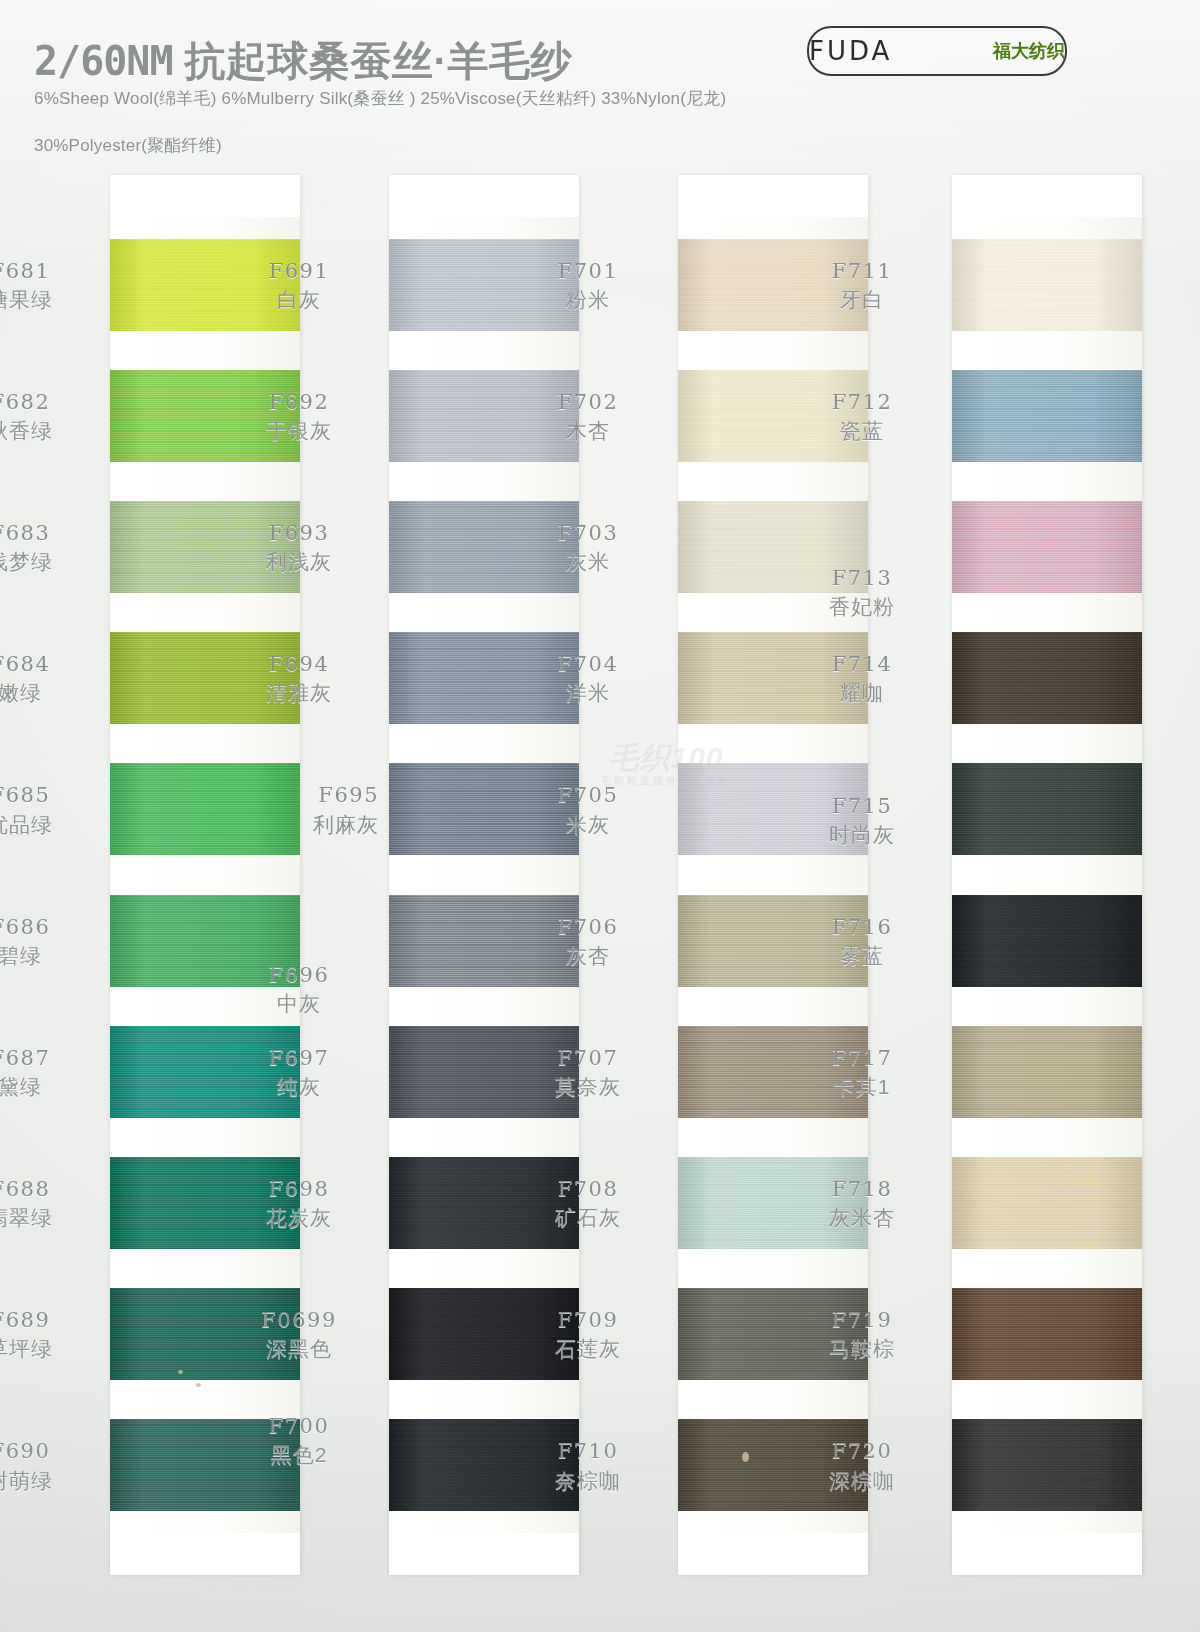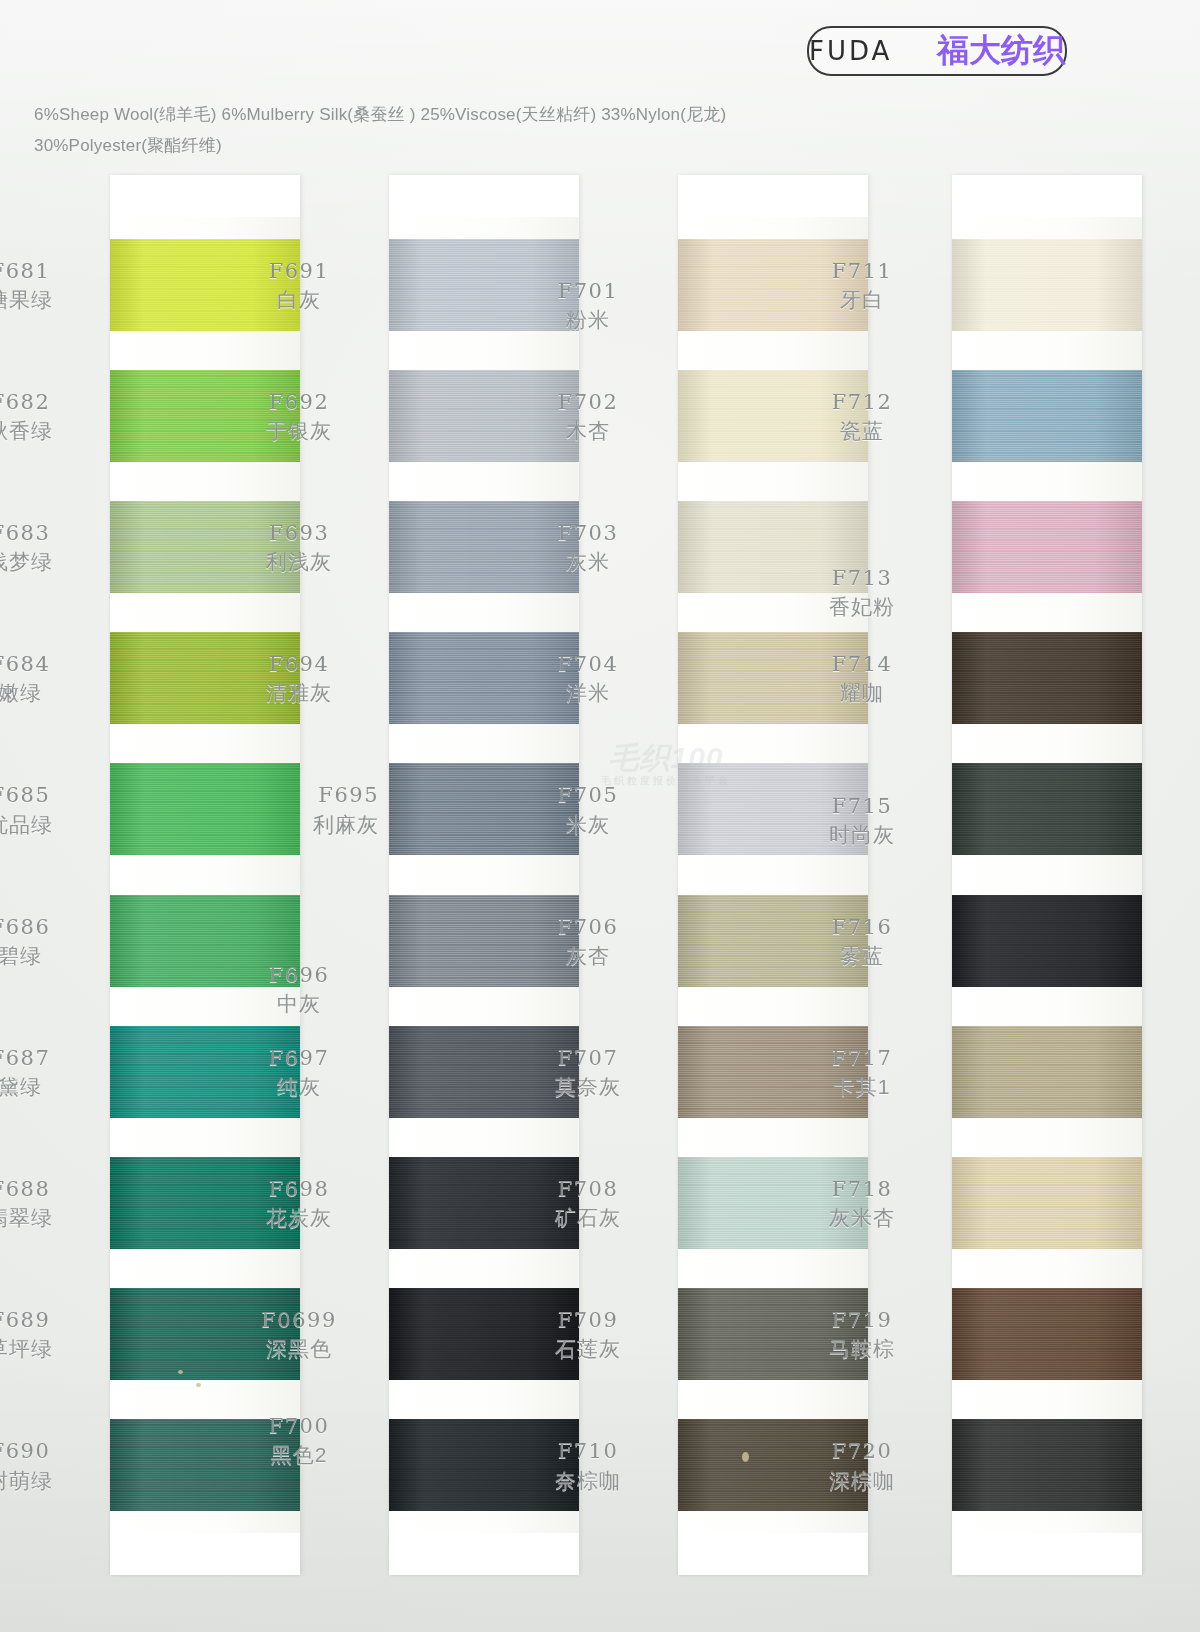--- a/index.html
+++ b/index.html
@@ -30,37 +30,37 @@
     color:#8d9191;letter-spacing:.5px;
     text-shadow:0 1px 0 rgba(255,255,255,.8);
     white-space:nowrap;
   }
   .title .nm{font-family:"DejaVu Sans Mono","Liberation Mono",monospace;letter-spacing:-1px;font-size:40px;}
   .subline{
     position:absolute;left:34px;
     font-size:17px;color:#8e9393;white-space:nowrap;
     letter-spacing:.2px;
   }
-  #sub1{top:103px;text-align:center;}
+  #sub1{top:87px;text-align:center;}
   #sub2{top:134px;}
 
   
   #logo{
     position:absolute;left:807px;top:26px;
     width:256px;height:46px;
     border:2.5px solid #3a3a3a;border-radius:24px;
     display:flex;align-items:center;justify-content:space-between;
     background:rgba(255,255,255,.25);
   }
   #logo .fuda{
     font-size:26px;letter-spacing:3px;color:#2d2d2d;
     font-family:"DejaVu Sans","Liberation Sans",sans-serif;
     font-weight:400;
   }
-  #logo .cn{font-size:32px;color:#8b5cf6;font-weight:bold;letter-spacing:0px;margin-left:5px;}
+  #logo .cn{font-size:18px;color:#4d7c0f;font-weight:bold;letter-spacing:0px;margin-left:5px;}
 
   
   .strip{
     position:absolute;top:175px;width:190px;height:1400px;
     background:linear-gradient(90deg,#ffffff 0%,#fdfdfb 60%,#f3f3ef 100%);
     box-shadow:2px 0 4px rgba(0,0,0,.07), -1px 0 3px rgba(0,0,0,.05);
   }
   .strip.c1{left:110px;}
   .strip.c2{left:389px;}
   .strip.c3{left:678px;}
@@ -121,20 +121,24 @@
 
   
   .speck{position:absolute;background:#cdbd96;border-radius:50%;opacity:.85;}
 </style>
 </head>
 <body>
 
 <div id="sheet"></div>
 
 <div id="header">
+  <div class="title">
+    <span class="nm">2/60NM</span>
+    <span>抗起球桑蚕丝·羊毛纱</span>
+  </div>
   <div class="subline" id="sub1">6%Sheep Wool(绵羊毛)  6%Mulberry Silk(桑蚕丝 )  25%Viscose(天丝粘纤) 33%Nylon(尼龙)</div>
   <div class="subline" id="sub2">30%Polyester(聚酯纤维)</div>
 
   <div id="logo">
     <span class="fuda">FUDA</span>
     <span class="cn">福大纺织</span>
   </div>
 </div>
 
 <div id="columns-root">
@@ -239,21 +243,21 @@
       <div class="swatch" title="F692 于银灰" style="top: 194.8px; height: 92px; background: rgb(181, 188, 195);"></div>
       <div class="swatch" title="F693 利浅灰" style="top: 326px; height: 92px; background: rgb(147, 159, 171);"></div>
       <div class="swatch" title="F694 清雅灰" style="top: 457.2px; height: 92px; background: rgb(125, 138, 155);"></div>
       <div class="swatch" title="F695 利麻灰" style="top: 588.4px; height: 92px; background: rgb(111, 123, 136);"></div>
       <div class="swatch" title="F696 中灰" style="top: 719.6px; height: 92px; background: rgb(119, 127, 136);"></div>
       <div class="swatch" title="F697 纯灰" style="top: 850.8px; height: 92px; background: rgb(74, 79, 87);"></div>
       <div class="swatch" title="F698 花炭灰" style="top: 982px; height: 92px; background: rgb(34, 38, 42);"></div>
       <div class="swatch" title="F0699 深黑色" style="top: 1113.2px; height: 92px; background: rgb(23, 25, 28);"></div>
       <div class="swatch" title="F700 黑色2" style="top: 1244.4px; height: 92px; background: rgb(27, 33, 36);"></div>
     </div>
-    <div class="lbl left" style="top: 257.6px; left: 508px; margin-top: 20px;">
+    <div class="lbl left" style="top: 257.6px; left: 508px;">
       <span class="code">F701</span>
       <span class="name">粉米</span>
     </div>
     <div class="lbl left" style="top: 388.8px; left: 508px;">
       <span class="code">F702</span>
       <span class="name">木杏</span>
     </div>
     <div class="lbl left" style="top: 520px; left: 508px;">
       <span class="code">F703</span>
       <span class="name">灰米</span>

